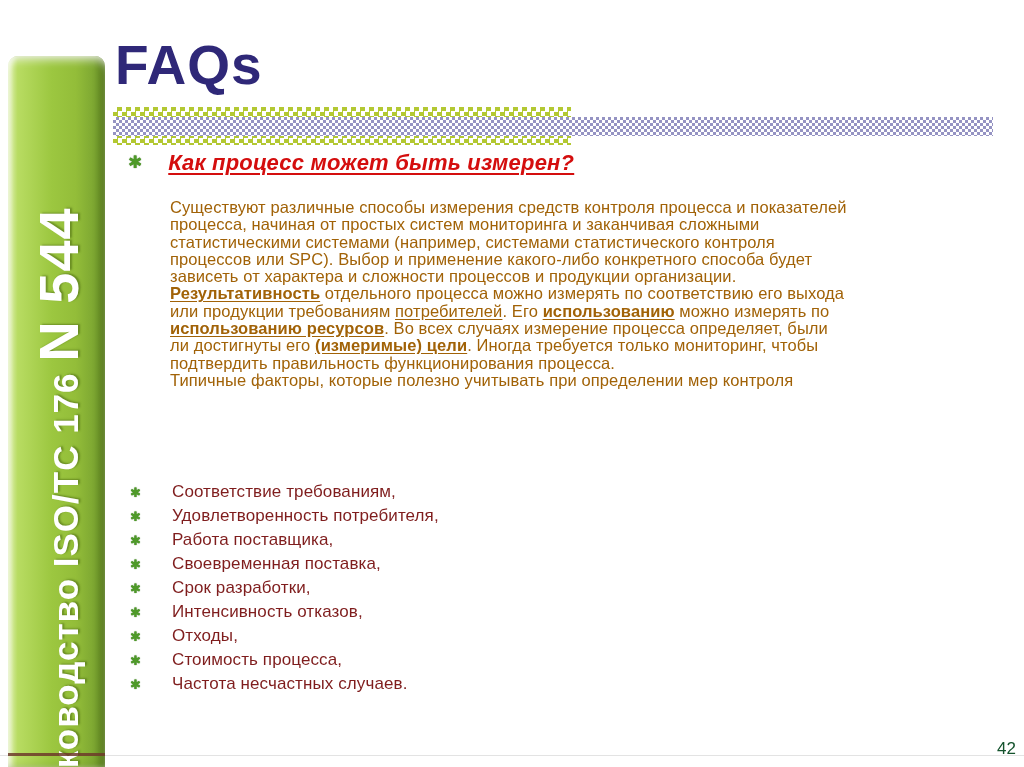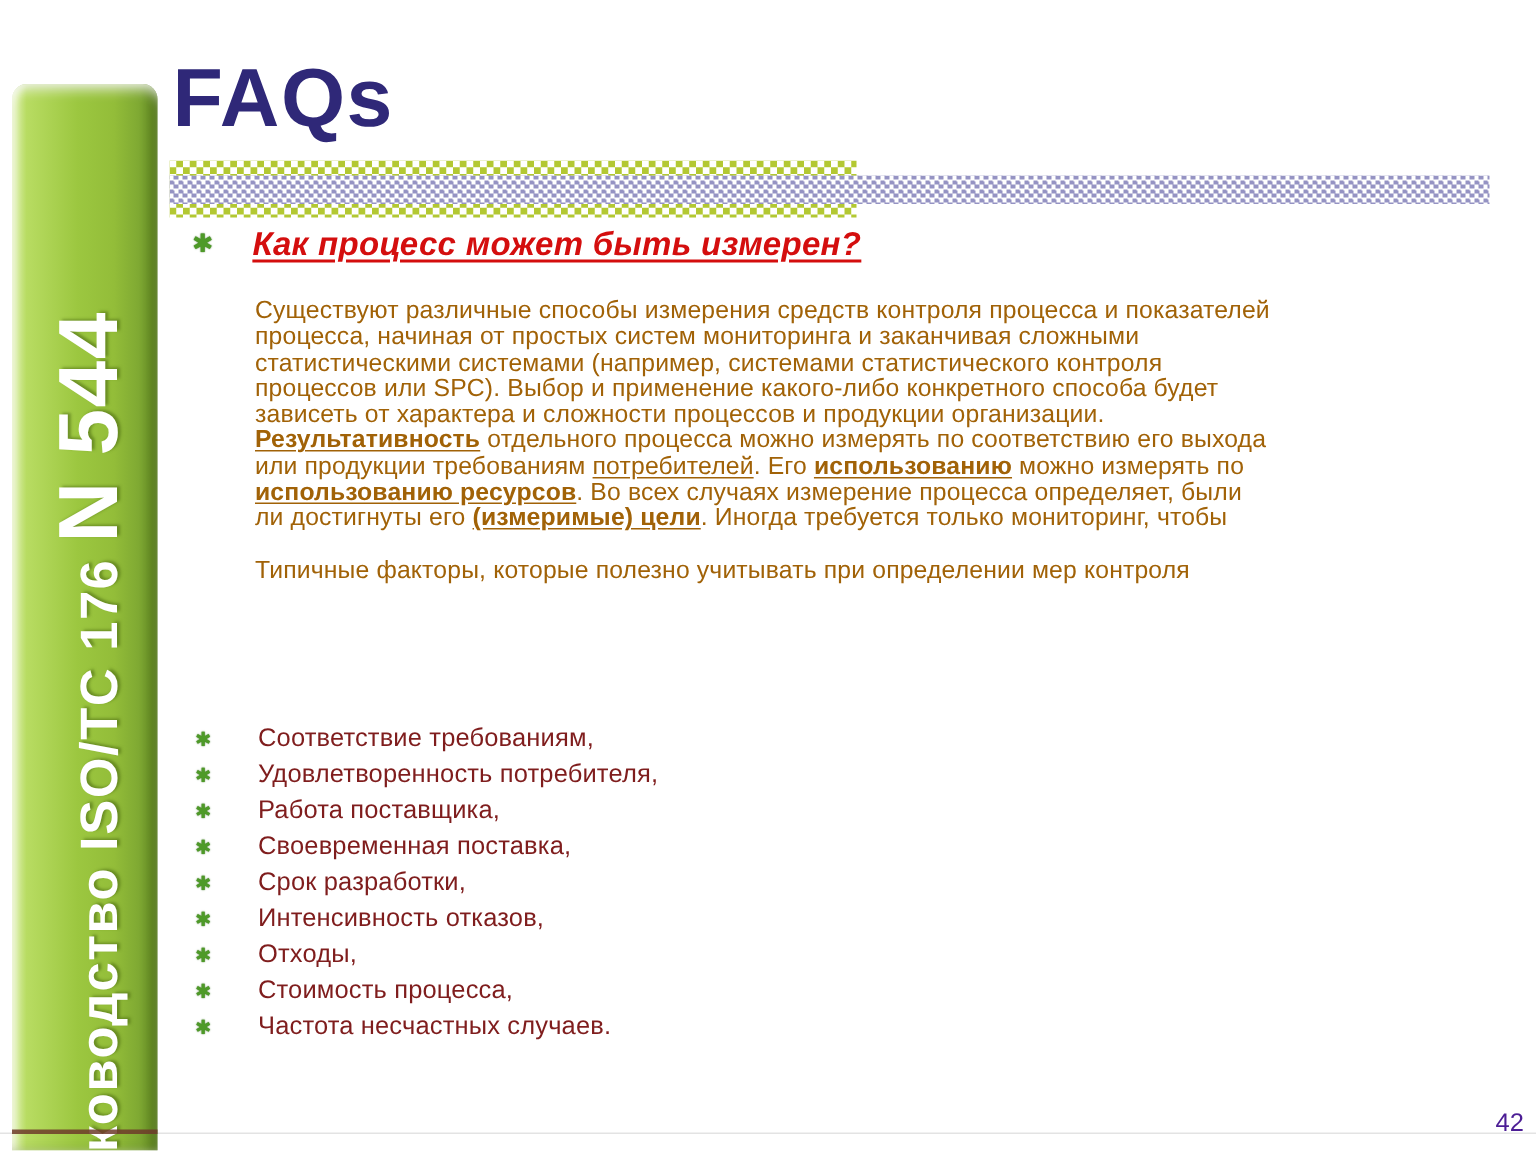--- a/index.html
+++ b/index.html
@@ -60,21 +60,21 @@
   }
   .body-text b{font-weight:bold;}
   .u{text-decoration:underline;text-underline-offset:2px;}
   
   .fact-list{position:absolute;left:130px;top:480px;}
   .fact-item{display:flex;align-items:center;height:24px;}
   .li-bullet{width:42px;font-size:13px;color:#4e9a28;text-shadow:0 0 1px #2e6812;}
   .li-text{font-size:17px;color:#7f1d1d;letter-spacing:.1px;}
   
   .bottom-line{position:absolute;left:0;top:755px;width:1024px;height:1px;background:#e3e3e3;z-index:1;}
-  .page-number{position:absolute;right:8px;bottom:8px;font-size:17px;color:#4c1d95;}
+  .page-number{position:absolute;right:8px;bottom:8px;font-size:17px;color:#14532d;}
 </style>
 </head>
 <body>
 
 <div class="ribbon-green"></div>
 <div class="ribbon-purple"></div>
 
 <div class="green-bar">
   <div class="bar-text"><span class="small-part">Руководство ISO/ТС 176 </span><span class="large-part">N 544</span></div>
 </div>
@@ -90,21 +90,21 @@
 <div class="body-text">
   <span>Существуют различные способы измерения средств контроля процесса и показателей</span><br>
   <span>процесса, начиная от простых систем мониторинга и заканчивая сложными</span><br>
   <span>статистическими системами (например, системами статистического контроля</span><br>
   <span>процессов или SPC). Выбор и применение какого-либо конкретного способа будет</span><br>
   <span>зависеть от характера и сложности процессов и продукции организации.</span><br>
   <b class="u">Результативность</b><span> отдельного процесса можно измерять по соответствию его выхода</span><br>
   <span>или продукции требованиям </span><span class="u">потребителей</span><span>. Его </span><b class="u">использованию</b><span> можно измерять по</span><br>
   <b class="u">использованию ресурсов</b><span>. Во всех случаях измерение процесса определяет, были</span><br>
   <span>ли достигнуты его </span><b class="u">(измеримые) цели</b><span>. Иногда требуется только мониторинг, чтобы</span><br>
-  <br>
+  <span>подтвердить правильность функционирования процесса.</span><br>
   <span>Типичные факторы, которые полезно учитывать при определении мер контроля</span><br>
 </div>
 
 <div class="fact-list">
   <div class="fact-item">
     <span class="li-bullet">✱</span>
     <span class="li-text">Соответствие требованиям,</span>
   </div>
   <div class="fact-item">
     <span class="li-bullet">✱</span>

